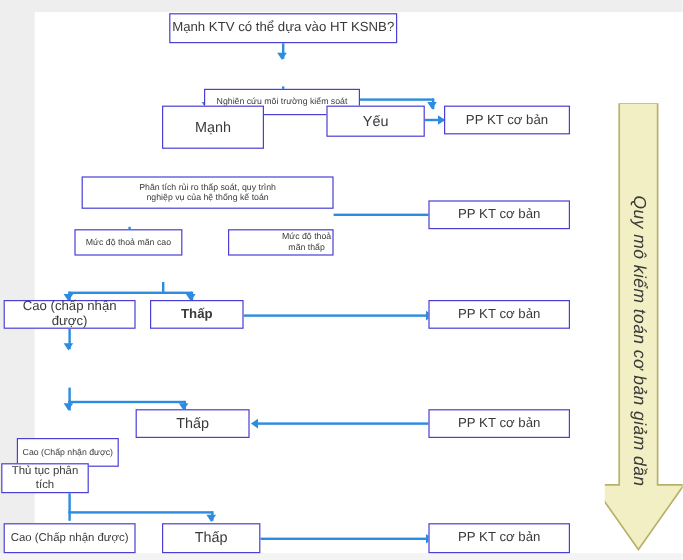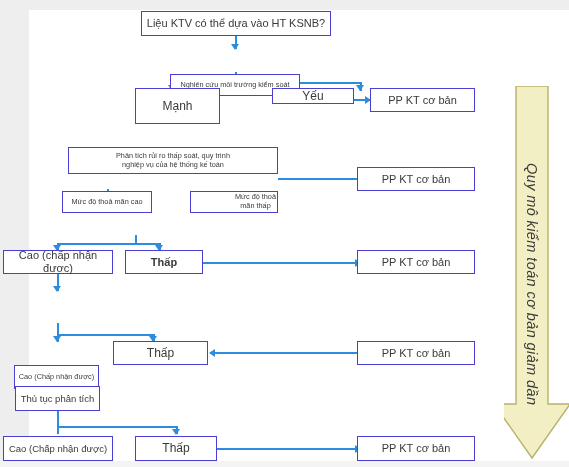--- a/index.html
+++ b/index.html
@@ -124,37 +124,37 @@
 </head>
 <body>
 
 <div id="canvas">
 
   <div class="band-top"></div>
   <div class="band-left"></div>
   <div class="page"></div>
   <div class="band-bottom"></div>
 
-  <div class="box fs-11" style="left:141px; top:11px; width:190px; height:25px;">Liệu KTV có thể dựa vào HT KSNB?</div>
+  <div class="box fs-11" style="left:141px; top:11px; width:190px; height:25px;">Mạnh KTV có thể dựa vào HT KSNB?</div>
 
   <div class="ln v" style="left:235px; top:36px; height:13px;"></div>
   <div class="ah down" style="left:231px; top:44px;"></div>
 
   <div class="box fs-8" style="left:170px; top:50px; width:130px; height:22px;">Nghiên cứu môi trường kiểm soát</div>
 
   <div class="ln v" style="left:235px; top:72px; height:11px;"></div>
   <div class="ln h" style="left:172px; top:82px; width:189px;"></div>
   <div class="ln v" style="left:172px; top:82px; height:9px;"></div>
   <div class="ah down" style="left:168px; top:85px;"></div>
   <div class="ln v" style="left:360px; top:82px; height:9px;"></div>
   <div class="ah down" style="left:356px; top:85px;"></div>
 
   <div class="box fs-12" style="left:135px; top:88px; width:85px; height:36px;">Mạnh</div>
 
-  <div class="box fs-12" style="left:272px; top:88px; width:82px; height:16px;">Yếu</div>
+  <div class="box fs-12" style="left:272px; top:88px; width:82px; height:26px;">Yếu</div>
 
   <div class="ln h" style="left:354px; top:99px; width:18px;"></div>
   <div class="ah right" style="left:365px; top:96px;"></div>
 
   <div class="box fs-11" style="left:370px; top:88px; width:105px; height:24px;">PP KT cơ bản</div>
 
   <div class="ln v" style="left:177px; top:112px; height:11px;"></div>
   <div class="ah down" style="left:173px; top:118px;"></div>
 
   <div class="box fs-8" style="left:68px; top:123px; width:210px; height:27px;">Phân tích rủi ro thấp soát, quy trình
@@ -210,21 +210,21 @@
 
   <div class="box fs-12" style="left:113px; top:341px; width:95px; height:24px;">Thấp</div>
 
   <div class="ln h" style="left:215px; top:352px; width:148px;"></div>
   <div class="ah left" style="left:209px; top:349px;"></div>
 
   <div class="box fs-11" style="left:357px; top:341px; width:118px; height:24px;">PP KT cơ bản</div>
 
   <div class="ln v" style="left:57px; top:365px; height:22px;"></div>
 
-  <div class="box fs-10" style="left:15px; top:386px; width:85px; height:25px;">Thủ tục phân tích</div>
+  <div class="box fs-10" style="left:1px; top:386px; width:73px; height:25px;">Thủ tục phân tích</div>
 
   <div class="ln v" style="left:57px; top:411px; height:23px;"></div>
   <div class="ln h" style="left:57px; top:426px; width:120px;"></div>
   <div class="ln v" style="left:176px; top:426px; height:8px;"></div>
   <div class="ah down" style="left:172px; top:429px;"></div>
 
   <div class="box fs-10" style="left:3px; top:436px; width:110px; height:25px;">Cao (Chấp nhận được)</div>
 
   <div class="box fs-12" style="left:135px; top:436px; width:82px; height:25px;">Thấp</div>
 

